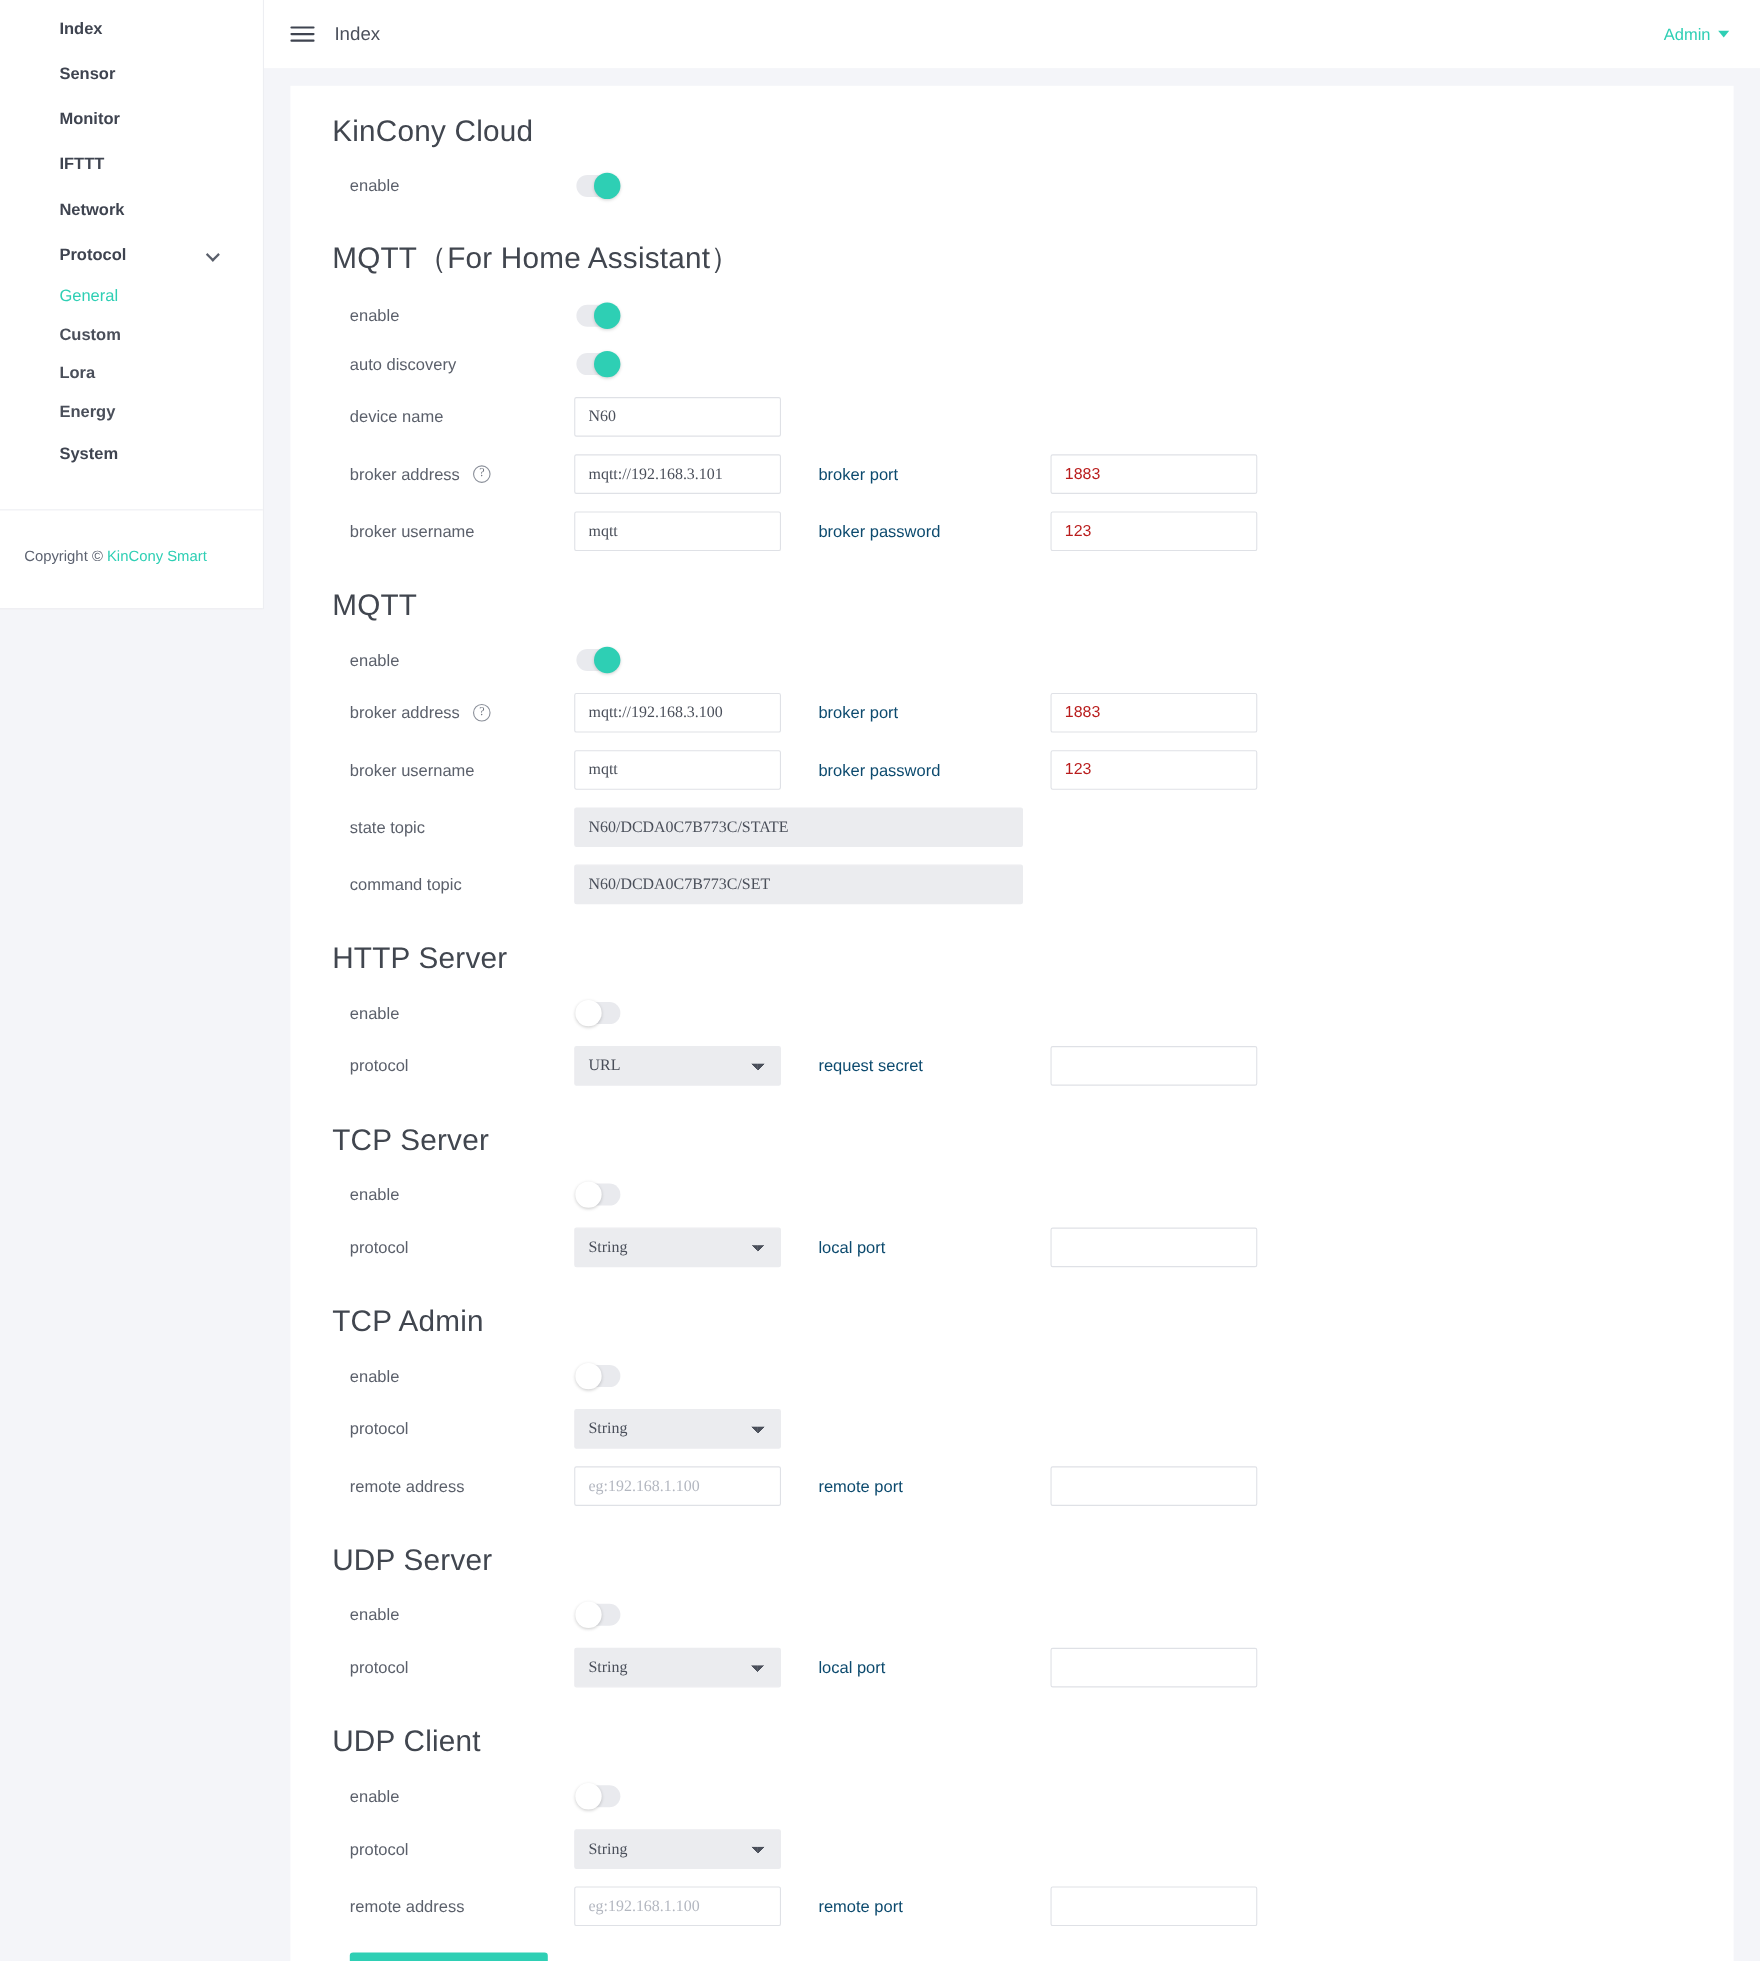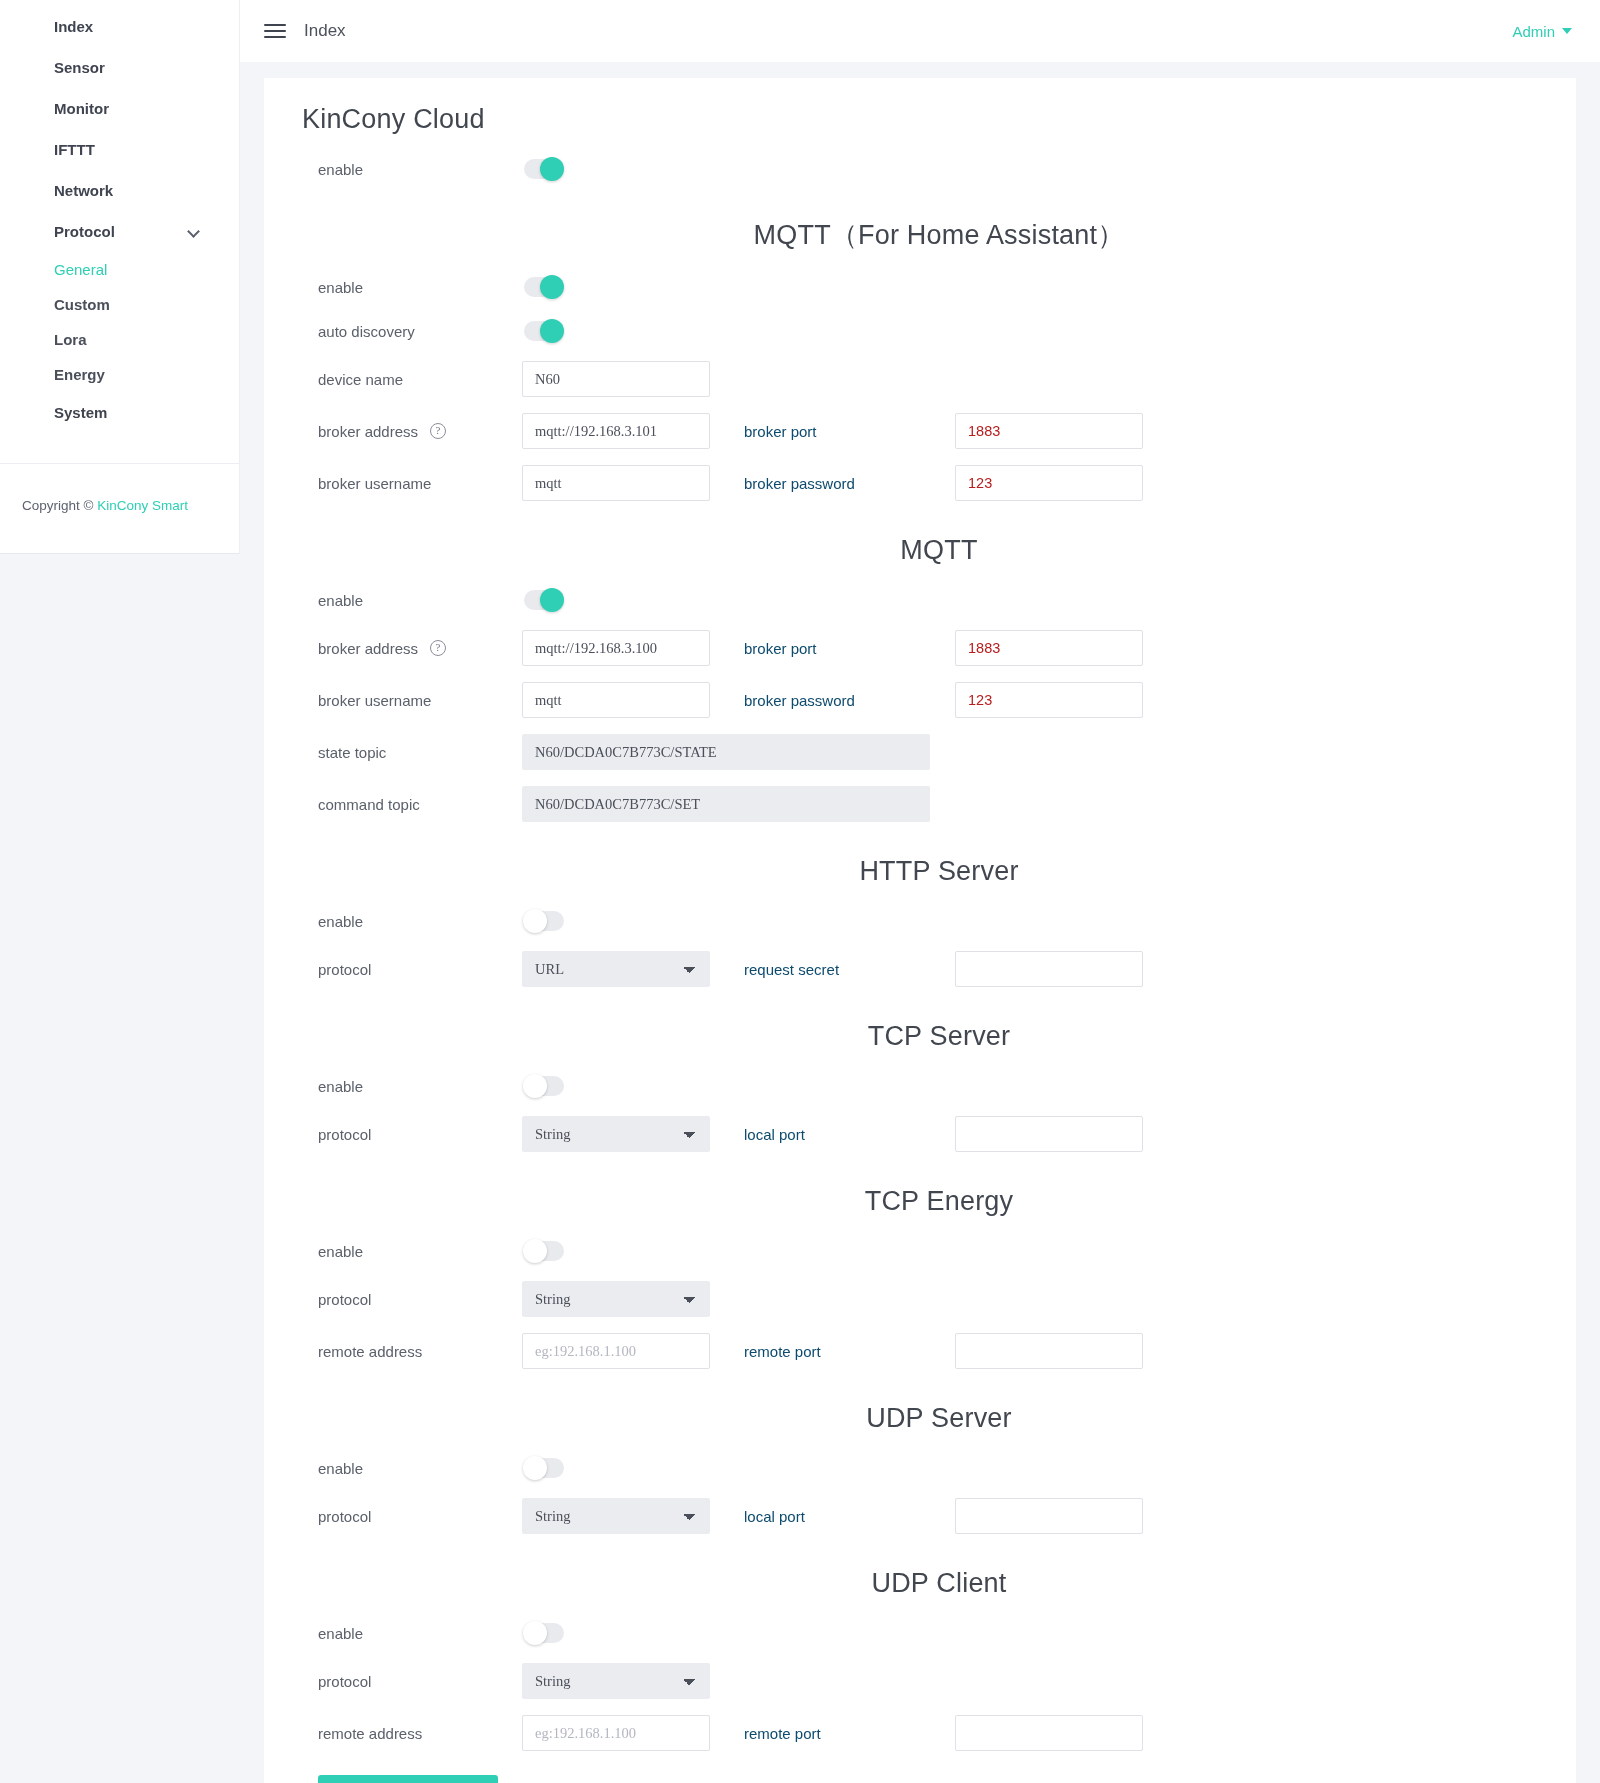--- a/index.html
+++ b/index.html
@@ -83,21 +83,21 @@
   }
   .card-inner { padding-left: 38px; }
 
   h2.section {
     font-size: 27px;
     font-weight: normal;
     color: #41464f;
     margin: 0 0 12px 0;
     letter-spacing: 0.2px;
   }
-  h2.section.tight { margin-top: 26px; text-align: center; }
+  h2.section.tight { margin-top: 26px; }
   .row {
     display: flex; align-items: center;
     height: 52px;
   }
   .row.toggle-row { height: 44px; }
   .lbl {
     width: 220px; flex: 0 0 220px;
     font-size: 15px; color: #5b606b;
     padding-left: 16px;
     display: flex; align-items: center; gap: 12px;
@@ -355,21 +355,21 @@
             <div class="lbl">protocol</div>
             <select class="fld sel">
               <option>String</option>
             </select>
             <div class="gap-mid"></div>
             <div class="lbl2">local port</div>
             <input class="right-fld" value="" style="">
           </div>
 
           
-          <h2 class="section tight">TCP Energy</h2>
+          <h2 class="section tight">TCP Admin</h2>
           <div class="row toggle-row">
             <div class="lbl">enable</div>
             <div class="switch off">
                 <span class="knob"></span>
               </div>
           </div>
           <div class="row">
             <div class="lbl">protocol</div>
             <select class="fld sel">
               <option>String</option>

